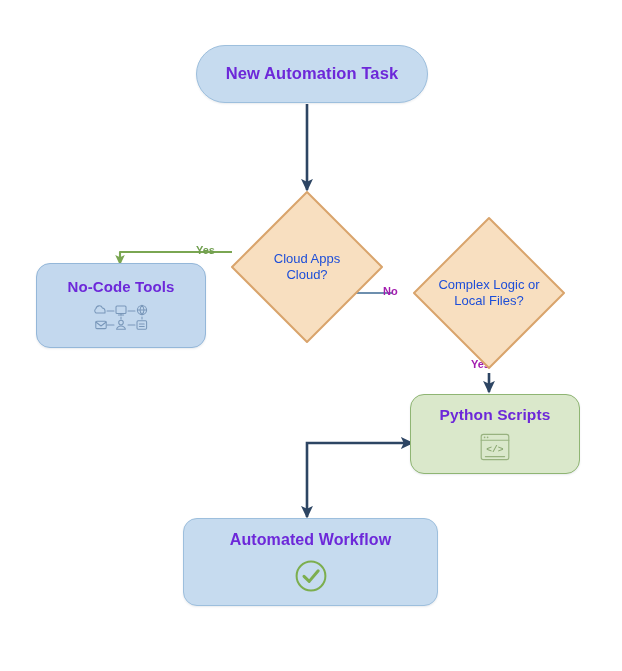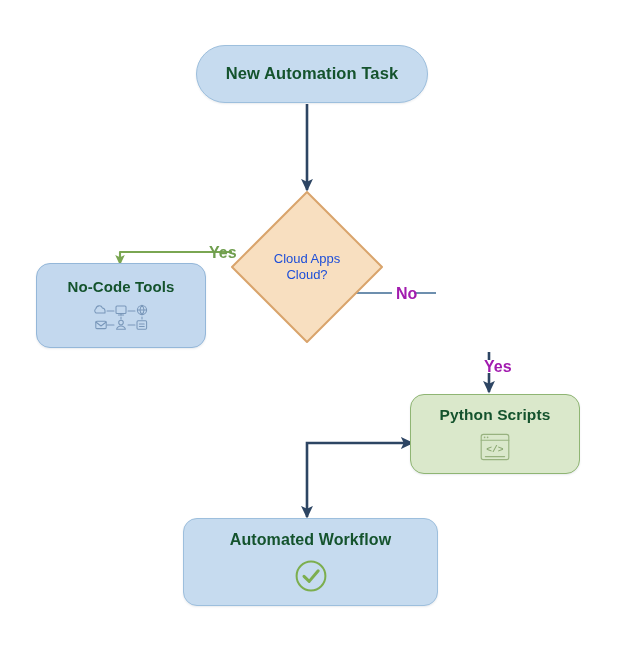--- a/index.html
+++ b/index.html
@@ -29,21 +29,21 @@
   .node {
     position: absolute;
     box-sizing: border-box;
     display: flex;
     flex-direction: column;
     align-items: center;
     justify-content: center;
   }
   .node-label {
     font-weight: bold;
-    color: #14532d;
+    color: #6d28d9;
     text-align: center;
     line-height: 1.18;
     letter-spacing: .1px;
   }
 
   
   .box {
     border-radius: 14px;
     box-shadow: 0 1px 2px rgba(40,60,90,.10);
   }
@@ -88,24 +88,23 @@
     font-size: 13px;
     font-weight: normal;
     color: #1d4ed8;
     text-align: center;
     line-height: 1.22;
   }
 
   
   .edge-label {
     position: absolute;
-    font-size: 16px;
+    font-size: 11px;
     font-weight: bold;
     white-space: nowrap;
-    margin-left: 13px;
   }
   .edge-label.green { color: #6f9e4e; }
   .edge-label.navy  { color: #a21caf; }
 
   
   .node-icon {
     margin-top: 7px;
     line-height: 0;
     opacity: .72;
   }
@@ -206,20 +205,31 @@
           <path d="M26.6 26.2 a4.6 4.6 0 0 1 8.8 0 z"></path>
 
           <rect x="47" y="17.8" width="9.6" height="8.4" rx="1.1"></rect>
           <line x1="49.4" y1="21" x2="54.2" y2="21"></line>
           <line x1="49.4" y1="23.4" x2="54.2" y2="23.4"></line>
         </g>
       </svg>
     </div>
   </div>
 
+  <div class="diamond-wrap" style="left:412px; top:216px; width:154px; height:154px;">
+    <svg class="diamond-shape" viewBox="0 0 154 154" xmlns="http://www.w3.org/2000/svg">
+      <polygon points="77,2 152,77 77,152 2,77" fill="#f8dfc0" stroke="#d9a46c" stroke-width="2" stroke-linejoin="round"></polygon>
+    </svg>
+    <div class="diamond-text">
+      <div>
+        <div>Complex Logic or</div>
+        <div>Local Files?</div>
+      </div>
+    </div>
+  </div>
 
   <div class="node box box-green" style="left:410px; top:394px; width:170px; height:80px;">
     <div class="node-label" style="font-size:15.5px;">Python Scripts</div>
     <div class="node-icon">
       <svg width="34" height="30" viewBox="0 0 34 30" xmlns="http://www.w3.org/2000/svg">
         <g fill="none" stroke="#7f9e63" stroke-width="1.15" stroke-linejoin="round" stroke-linecap="round">
           <rect x="3.2" y="2.4" width="27.6" height="25.2" rx="2.2"></rect>
           <line x1="3.2" y1="8.2" x2="30.8" y2="8.2"></line>
           <circle cx="6.6" cy="5.3" r="0.85" fill="#7f9e63" stroke="none"></circle>
           <circle cx="9.6" cy="5.3" r="0.85" fill="#7f9e63" stroke="none"></circle>

